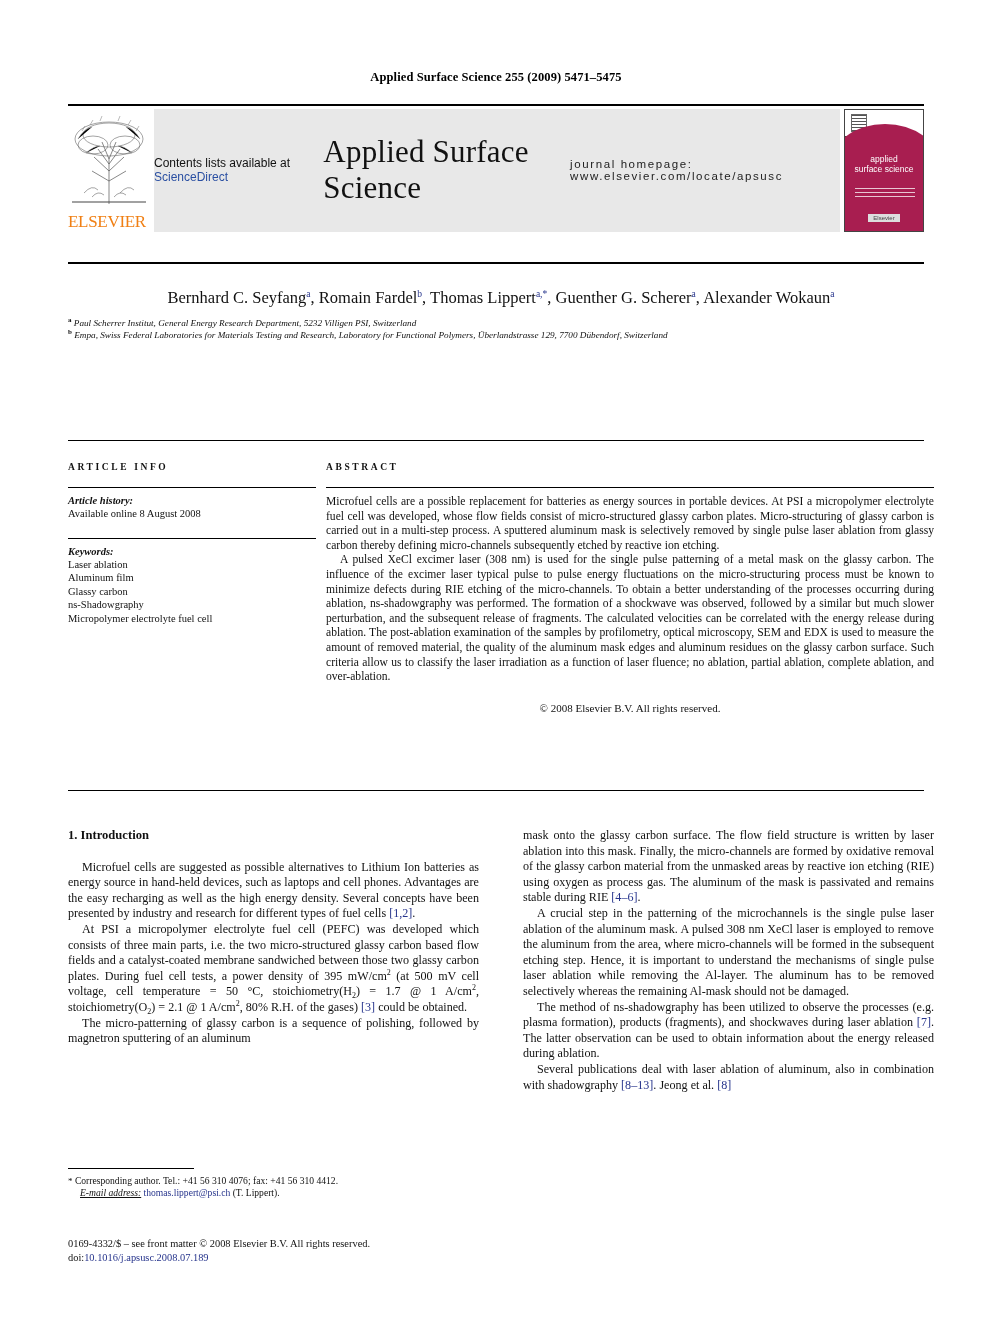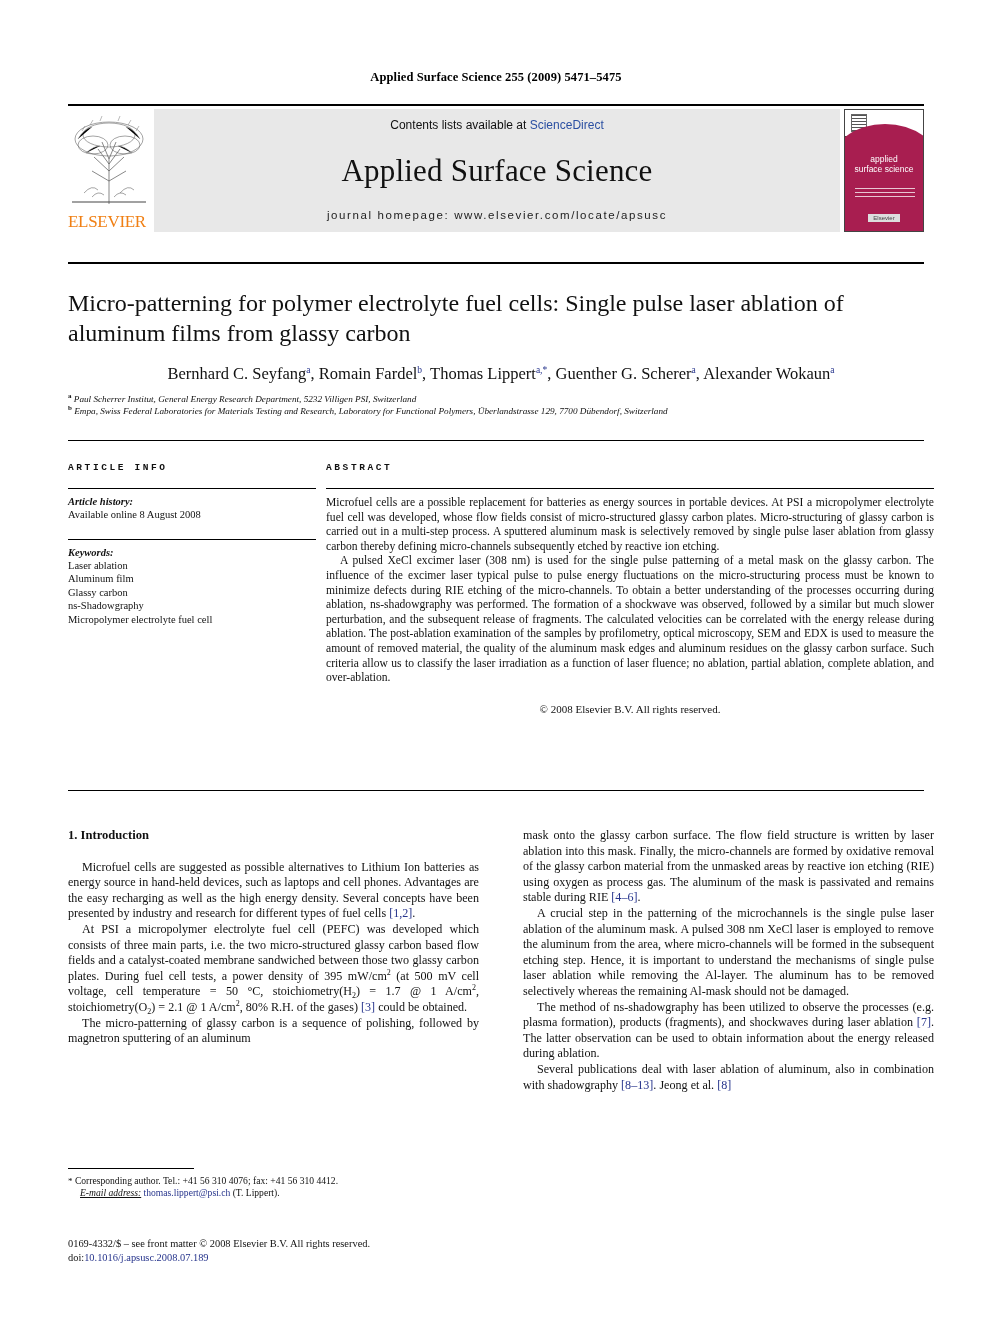--- a/index.html
+++ b/index.html
@@ -65,21 +65,21 @@
     letter-spacing: -0.3px;
     color: #F07F13;
     font-weight: normal;
   }
   .journal-band {
     flex: 1 1 auto;
     background: #e8e8e8;
     margin-left: 4px;
     margin-right: 4px;
     display: flex;
-    flex-direction: column;
+    flex-direction: row;
     justify-content: space-between;
     align-items: center;
     padding: 9px 0 11px 0;
     box-sizing: border-box;
   }
   .contents-line {
     font-family: "Liberation Sans", sans-serif;
     font-size: 12px;
     color: #111;
   }
@@ -246,21 +246,21 @@
   .col-info {
     width: 248px;
     flex: 0 0 248px;
   }
   .col-abstract {
     width: 608px;
     flex: 0 0 608px;
     margin-left: 10px;
   }
   .sec-head {
-    font-family: Liberation Mono, monospace;
+    font-family: Liberation Serif, serif;
     font-weight: bold;
     font-size: 9.5px;
     letter-spacing: 2.6px;
     color: #111;
     margin-bottom: 15px;
   }
   .thin-rule {
     border-top: 1px solid #000;
     margin-bottom: 7px;
   }
@@ -428,21 +428,20 @@
           <span>Elsevier</span>
         </div>
       </div>
 
     </div>
   </div>
 
   <div class="title-rule-top"></div>
 
   <div class="title-block">
-    <h1 class="paper-title">Micro-patterning for polymer electrolyte fuel cells: Single pulse laser ablation of aluminum films from glassy carbon</h1>
 
     <div class="authors">
       <span><span>Bernhard C. Seyfang</span><sup>a</sup></span>,
       <span><span>Romain Fardel</span><sup>b</sup></span>,
       <span><span>Thomas Lippert</span><sup>a,*</sup></span>,
       <span><span>Guenther G. Scherer</span><sup>a</sup></span>,
       <span><span>Alexander Wokaun</span><sup>a</sup></span>
     </div>
 
     <div class="affiliations">

